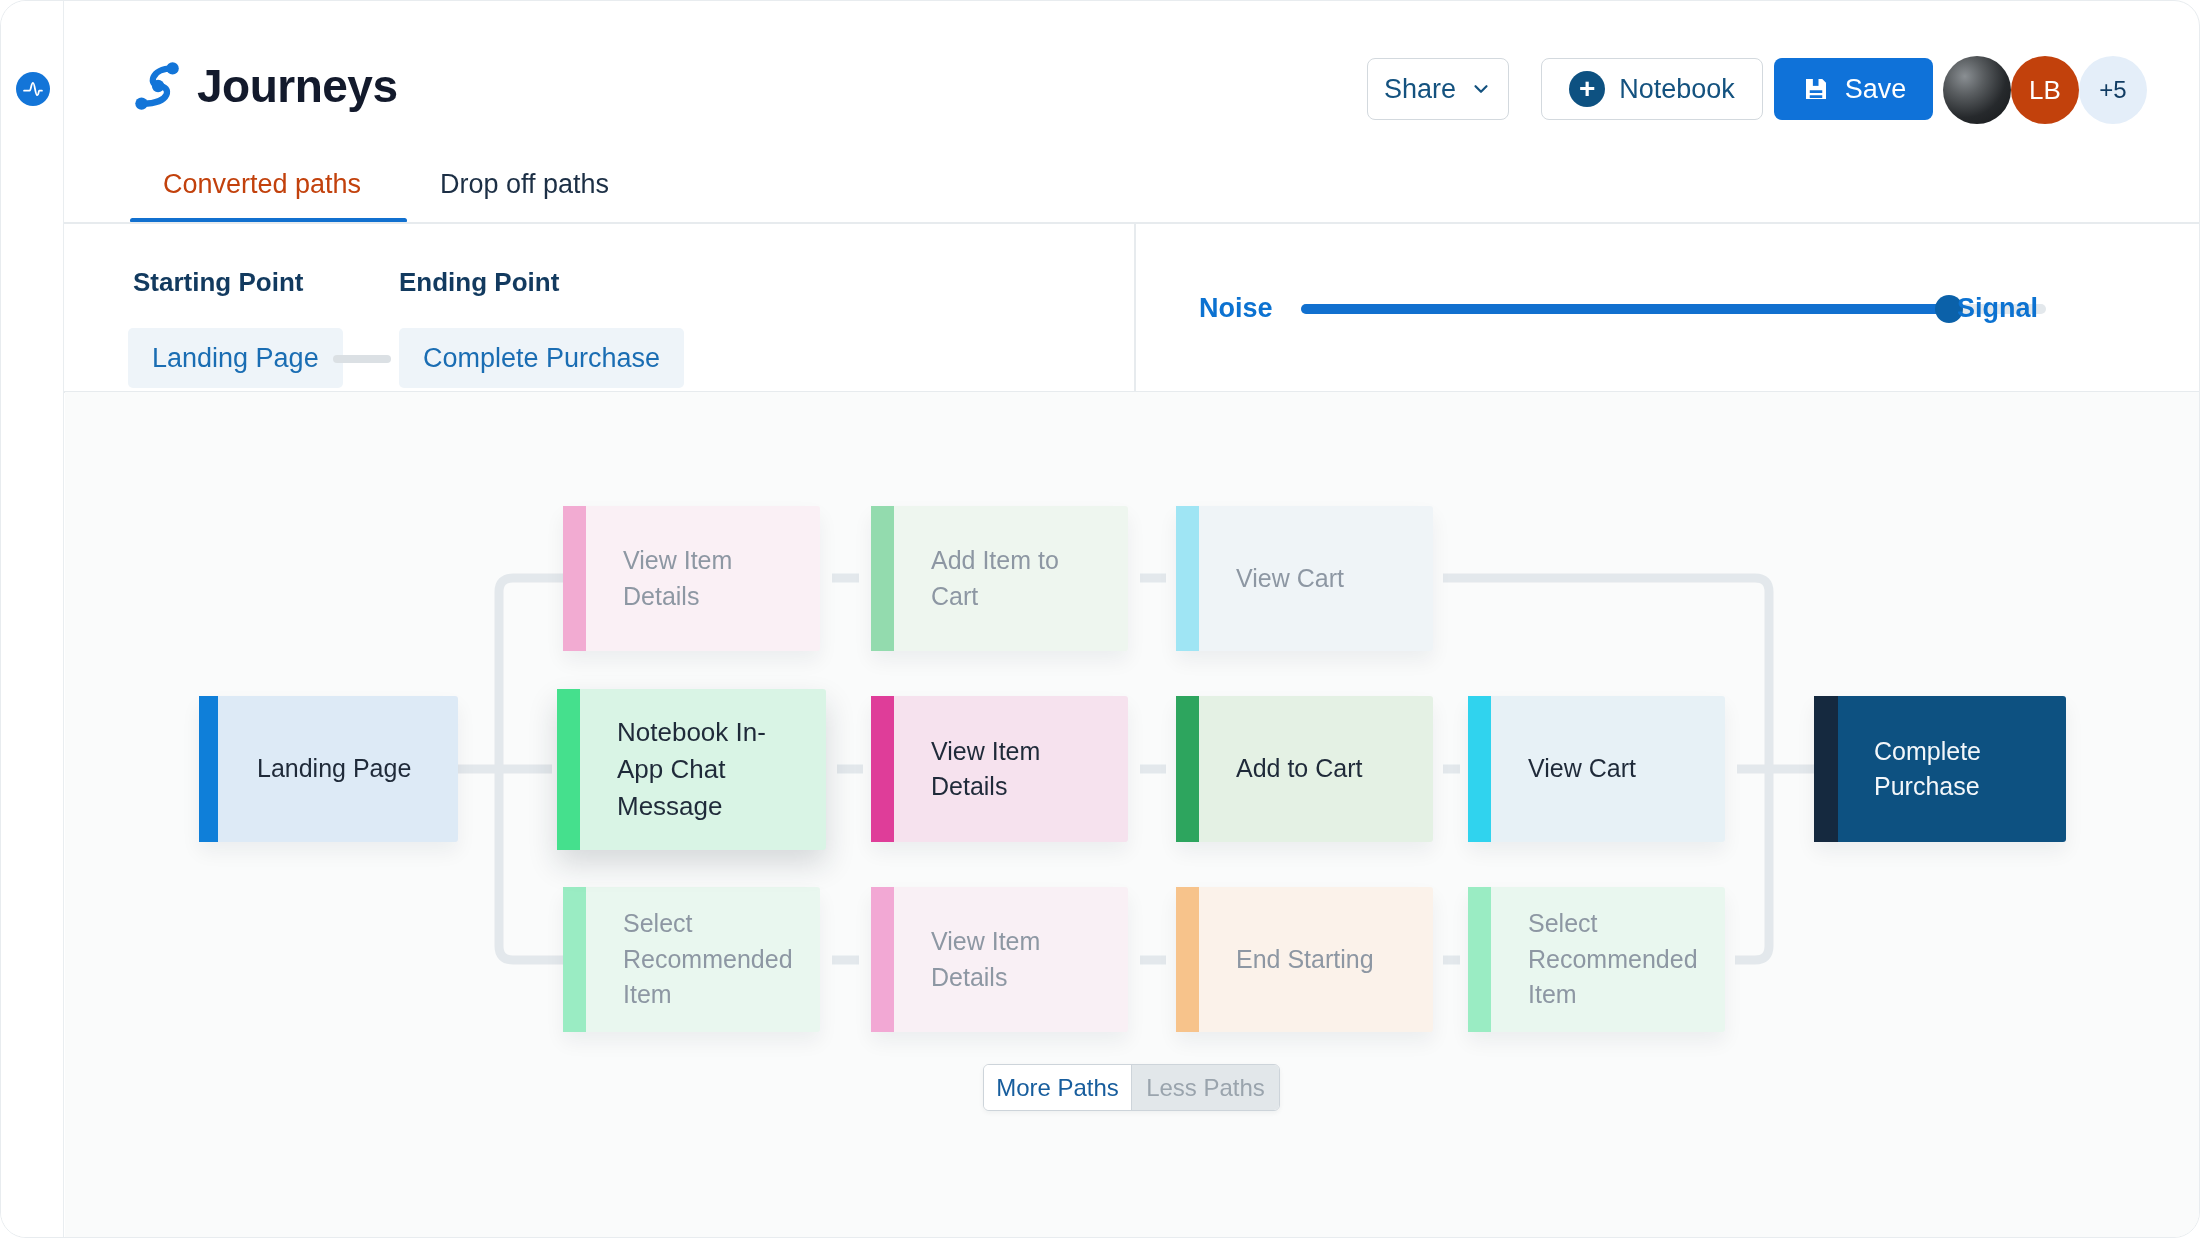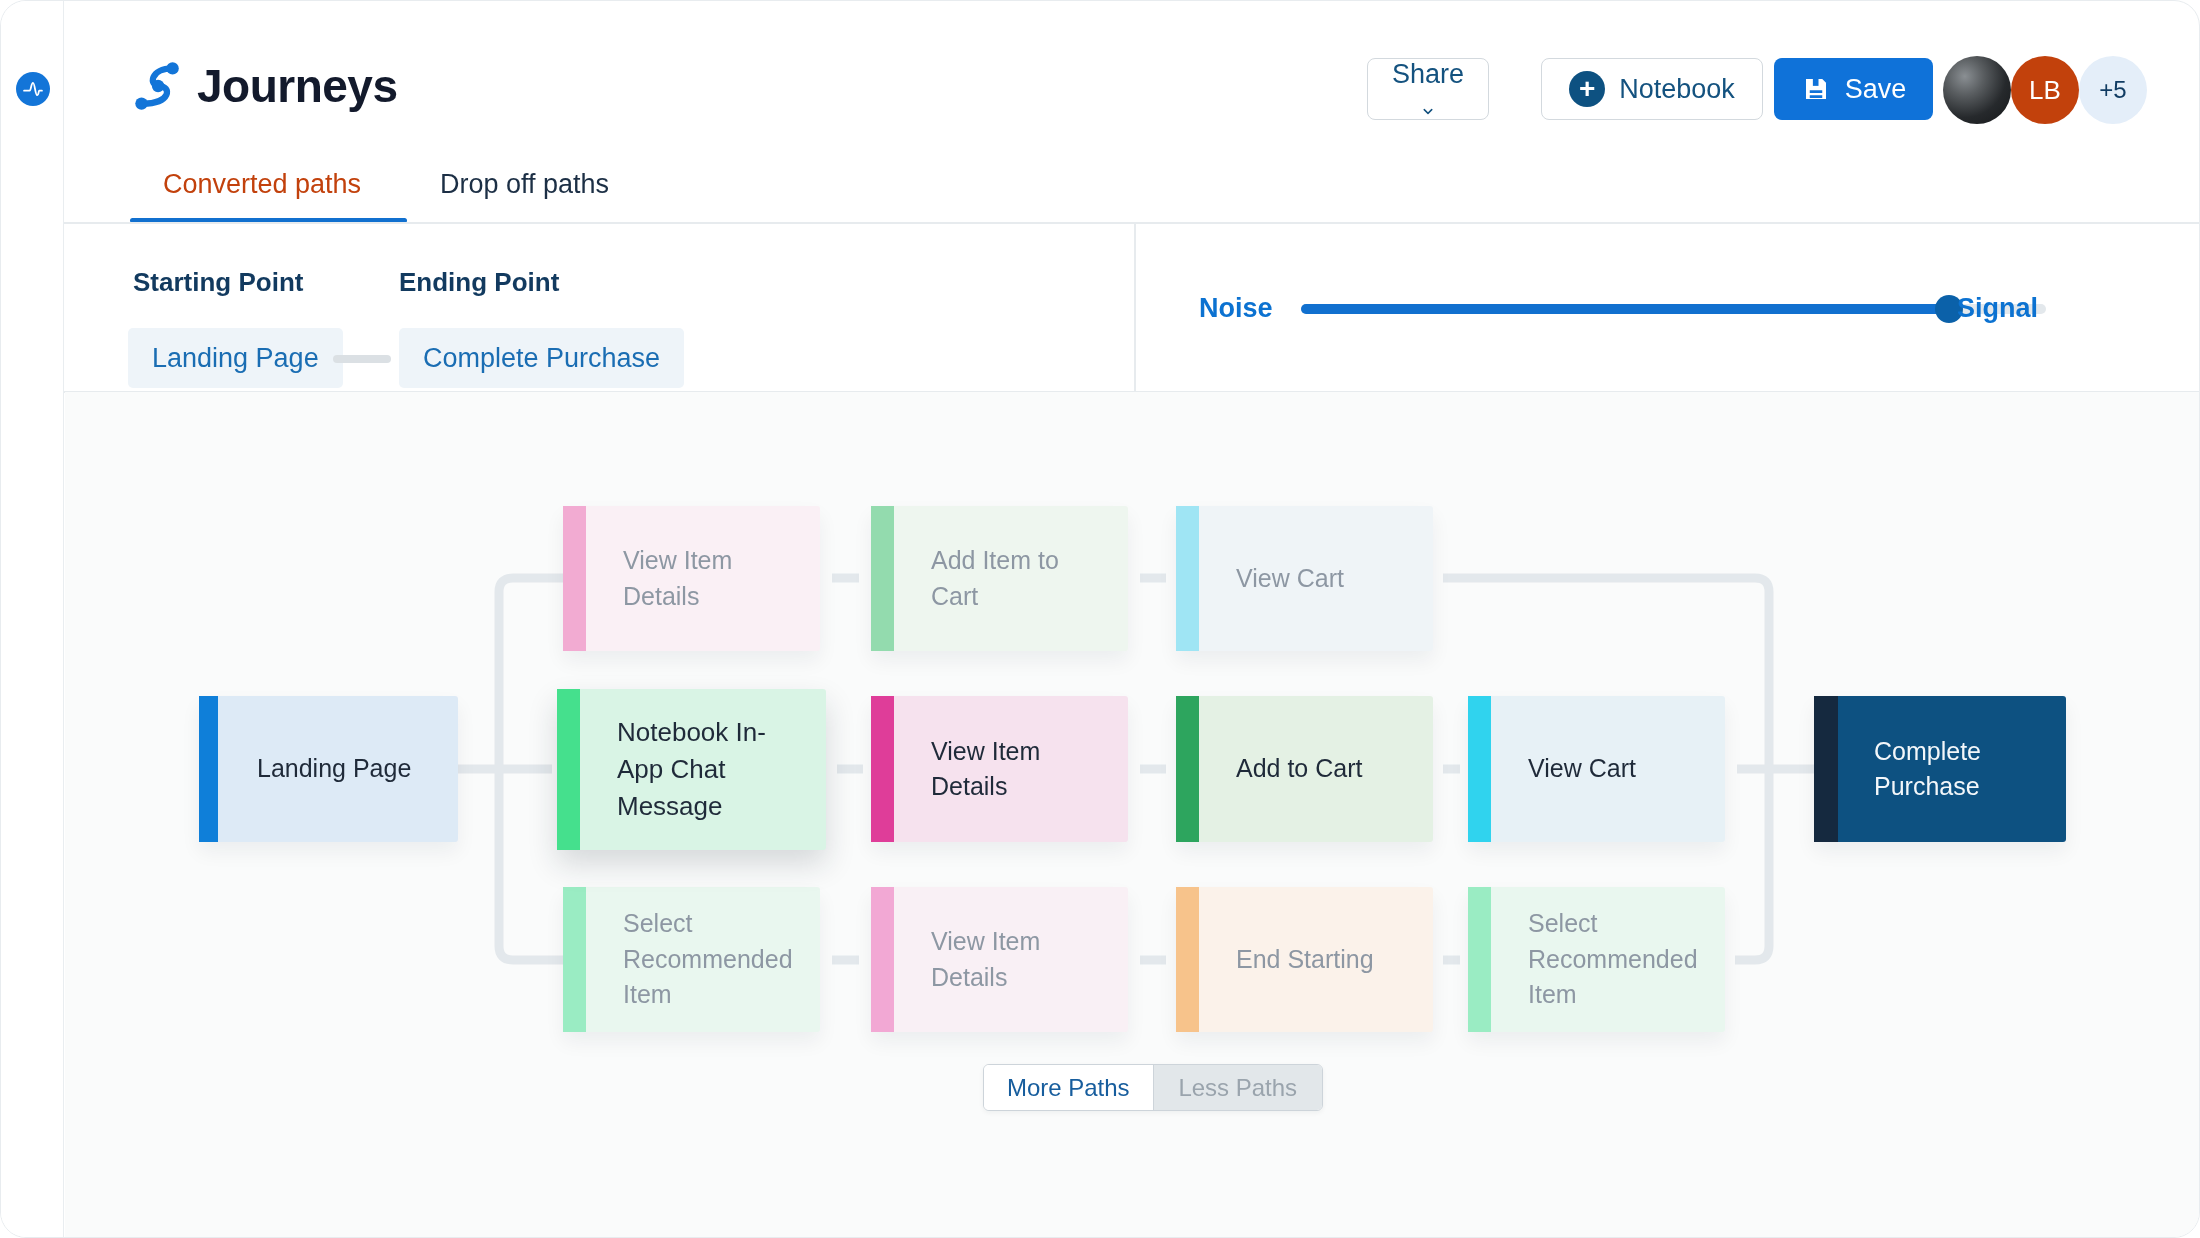--- a/index.html
+++ b/index.html
@@ -11,21 +11,21 @@
   .rail { position:absolute; left:0; top:0; width:63px; height:1238px; background:#fff; border-right:1.5px solid #e9edf0; }
   .amp-icon { position:absolute; left:15px; top:71px; width:34px; height:34px; border-radius:50%;
               background:#1375d8; display:flex; align-items:center; justify-content:center; cursor:pointer; }
 
   
   .logo-s { position:absolute; left:126px; top:56px; width:58px; height:58px; }
   .page-title { position:absolute; left:196px; top:58px; font-size:46px; font-weight:700; color:#131a2c; letter-spacing:-0.5px; }
 
   .btn { position:absolute; top:57px; height:62px; display:flex; align-items:center; justify-content:center;
          gap:14px; background:#fff; border:1.5px solid #d3d9de; border-radius:8px; font-size:27px; color:#14527f; cursor:pointer; }
-  .btn-share { left:1366px; width:122px;flex-direction:column; }
+  .btn-share { left:1366px; width:142px; }
   .btn-notebook { left:1540px; width:222px; }
   .btn-save { left:1773px; width:159px; background:#0f72d9; border:none; color:#fff; }
   .nb-circle { width:36px; height:36px; border-radius:50%; background:#0d5181; color:#fff; display:flex;
                align-items:center; justify-content:center; font-size:28px; font-weight:700; line-height:1; }
   .avatar { position:absolute; top:55px; width:68px; height:68px; border-radius:50%; display:flex;
             align-items:center; justify-content:center; font-size:26px; cursor:pointer; }
   .av-photo { left:1942px; background:radial-gradient(circle at 32% 30%, #8a8f93 0%, #5a5e61 28%, #26292c 62%, #151719 100%); }
   .av-lb { left:2010px; background:#c2410c; color:#fff; }
   .av-more { left:2078px; background:#e4eef9; color:#113c63; font-size:24px; }
 
@@ -62,21 +62,21 @@
   .node .bar { position:absolute; left:0; top:0; bottom:0; width:23px; }
   .node .nlabel { display:block; margin-left:60px; margin-right:16px; font-size:25px; line-height:1.42; color:#1f2a39; }
   .node.faded .nlabel { color:#8d97a3; }
   .node.inverse .nlabel { color:#f3f7fa; }
   .node.start .bar { width:19px; } .node.start .nlabel { margin-left:58px; }
   .node.end .bar { width:24px; }
   .node.highlight { box-shadow:0 14px 30px rgba(25,35,48,0.16); z-index:2; }
   .node.highlight .nlabel { font-size:26px; }
 
   
-  .paths-toggle { position:absolute; left:982px; top:1063px; width:340px; height:47px; display:flex;
+  .paths-toggle { position:absolute; left:982px; top:1063px; width:297px; height:47px; display:flex;
                   border:1.5px solid #cdd4da; border-radius:6px; overflow:hidden; background:#fff;
                   box-shadow:0 2px 5px rgba(25,35,48,0.05); }
   .seg { flex:1; display:flex; align-items:center; justify-content:center; font-size:24px; cursor:pointer; }
   .seg-more { background:#fff; color:#175d9d; }
   .seg-less { background:#e2e7ea; color:#9aa4ad; border-left:1.5px solid #cdd4da; }
 </style>
 </head>
 <body>
 
 <div class="window">

